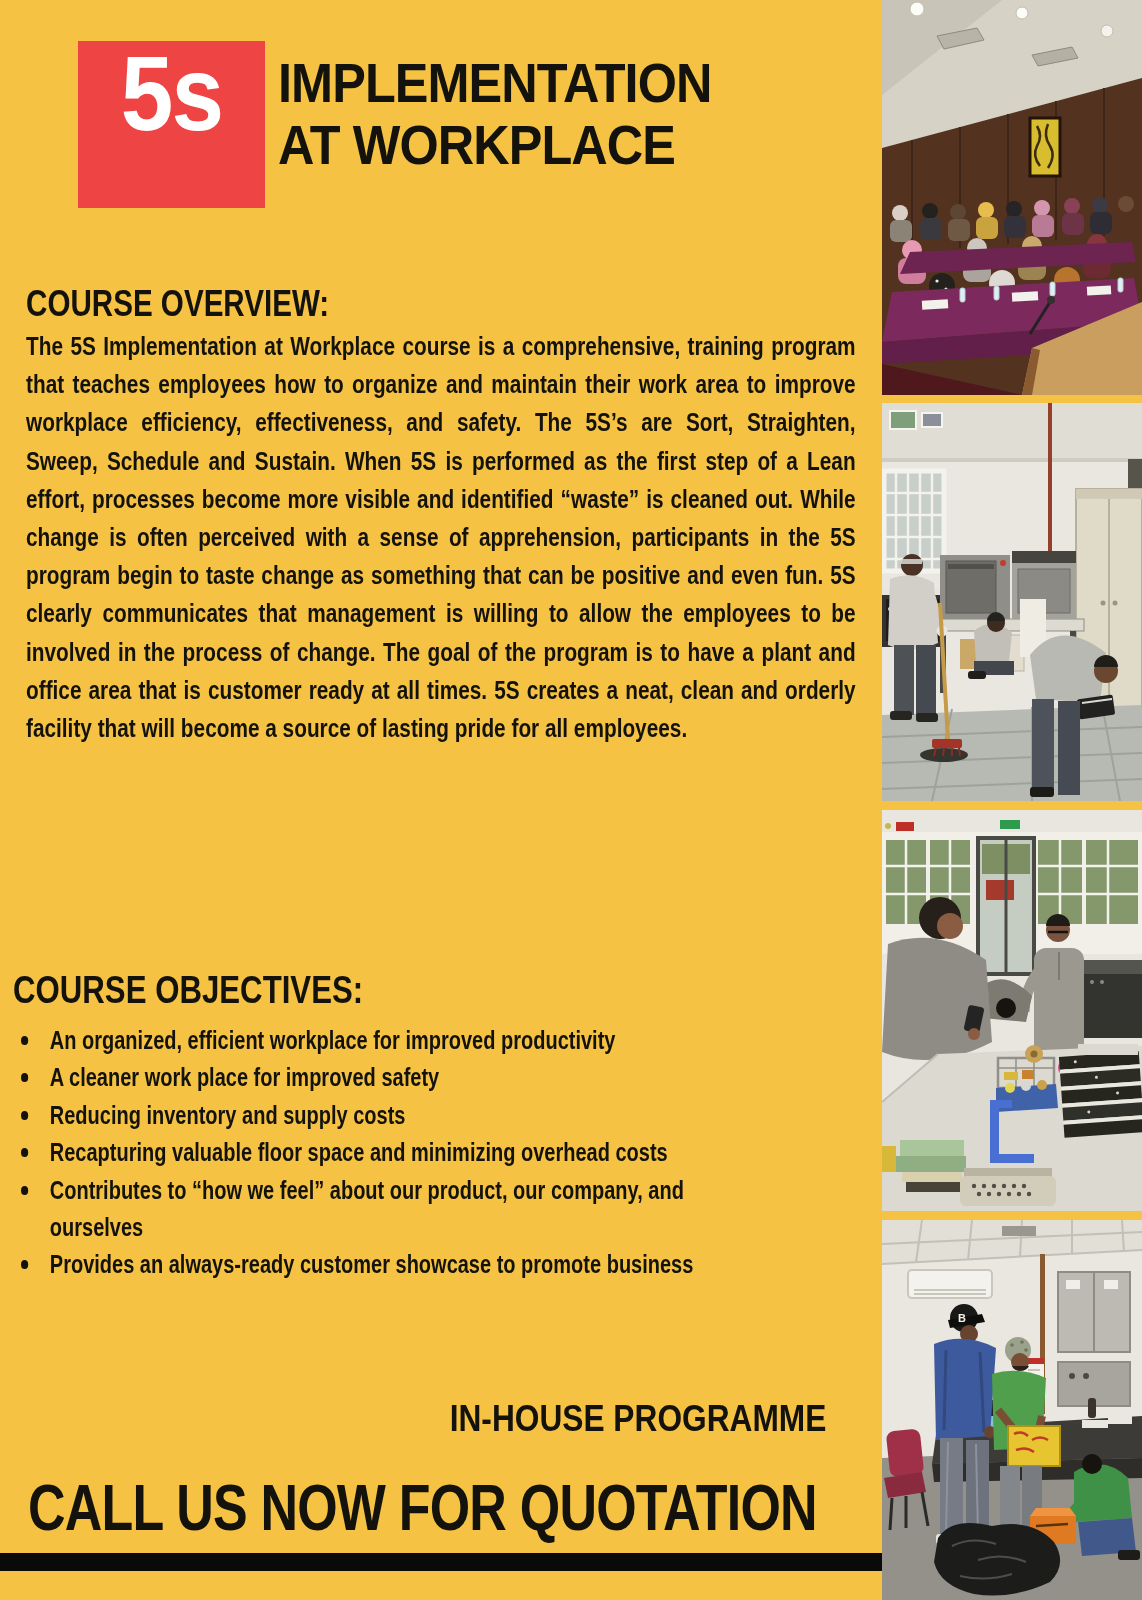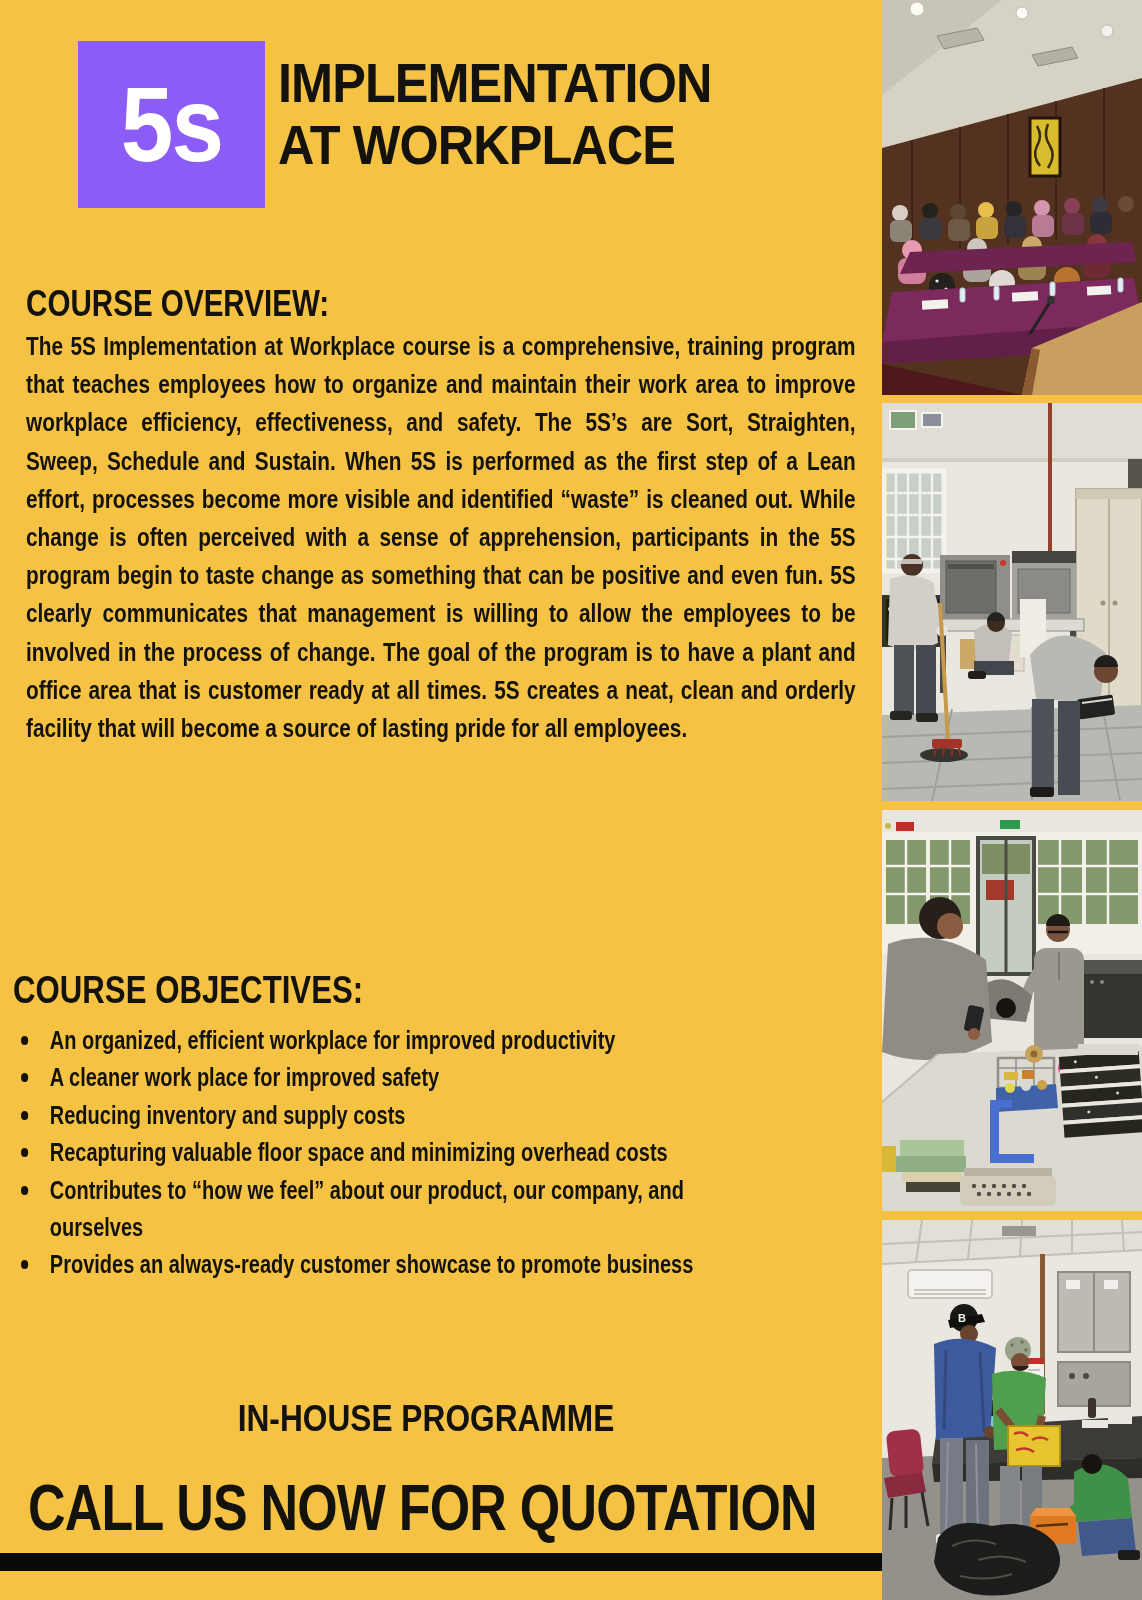--- a/index.html
+++ b/index.html
@@ -5,41 +5,41 @@
   html,body{margin:0;padding:0;background:#ffffff;}
   .page{
     position:relative;width:1142px;height:1600px;overflow:hidden;
     background:#F5C244;color:#14120d;
     font-family:"Liberation Sans","DejaVu Sans",sans-serif;
     font-weight:bold;
   }
   .abs{position:absolute;}
   .cond{transform-origin:left top;}
   
-  .logo-box{left:78px;top:41px;width:187px;height:167px;background:#8b5cf6;
-    display:flex;align-items:center;justify-content:center;}
+  .logo-box{left:78px;top:41px;width:187px;height:167px;background:#ef4444;
+    display:flex;align-items:flex-start;justify-content:center;}
   .logo-box span{color:#ffffff;font-size:105px;letter-spacing:-2px;
     transform:scaleX(.9);display:inline-block;line-height:1;}
   
   .title{left:278px;top:52px;font-size:56px;line-height:62px;
     transform:scaleX(.9);letter-spacing:-1px;white-space:nowrap;}
   
   .h-overview{left:26px;top:283px;font-size:37px;transform:scaleX(.8);white-space:nowrap;}
   .h-objectives{left:13px;top:968px;font-size:39px;transform:scaleX(.8);white-space:nowrap;}
   
   .para{left:26px;top:327px;width:1037px;font-size:26px;line-height:38.2px;
     text-align:justify;transform:scaleX(.8);}
   
   .obj-list{left:13px;top:1022px;width:935px;font-size:25px;line-height:37.4px;
     transform:scaleX(.8);list-style:none;margin:0;padding:0;}
   .obj-list li{position:relative;padding-left:46px;}
   .obj-list li .dot{position:absolute;left:10px;top:14px;width:9px;height:9px;
     border-radius:50%;background:#14120d;}
   
-  .inhouse{left:0;top:1398px;width:852px;text-align:center;font-size:36px;}
+  .inhouse{left:0;top:1398px;width:852px;text-align:right;font-size:36px;}
   .inhouse span{display:inline-block;transform:scaleX(.88);white-space:nowrap;}
   .cta{left:28px;top:1470px;font-size:65px;transform:scaleX(.8);
     letter-spacing:-1px;white-space:nowrap;}
   .bottom-bar{left:0;top:1553px;width:882px;height:18px;background:#0A0A08;}
   
   .photo-col{left:882px;top:0;width:260px;height:1600px;}
   .photo{position:absolute;left:0;width:260px;display:block;}
   .p1{top:0;height:395px;} .p2{top:403px;height:398px;}
   .p3{top:810px;height:401px;} .p4{top:1220px;height:380px;}
 </style>

